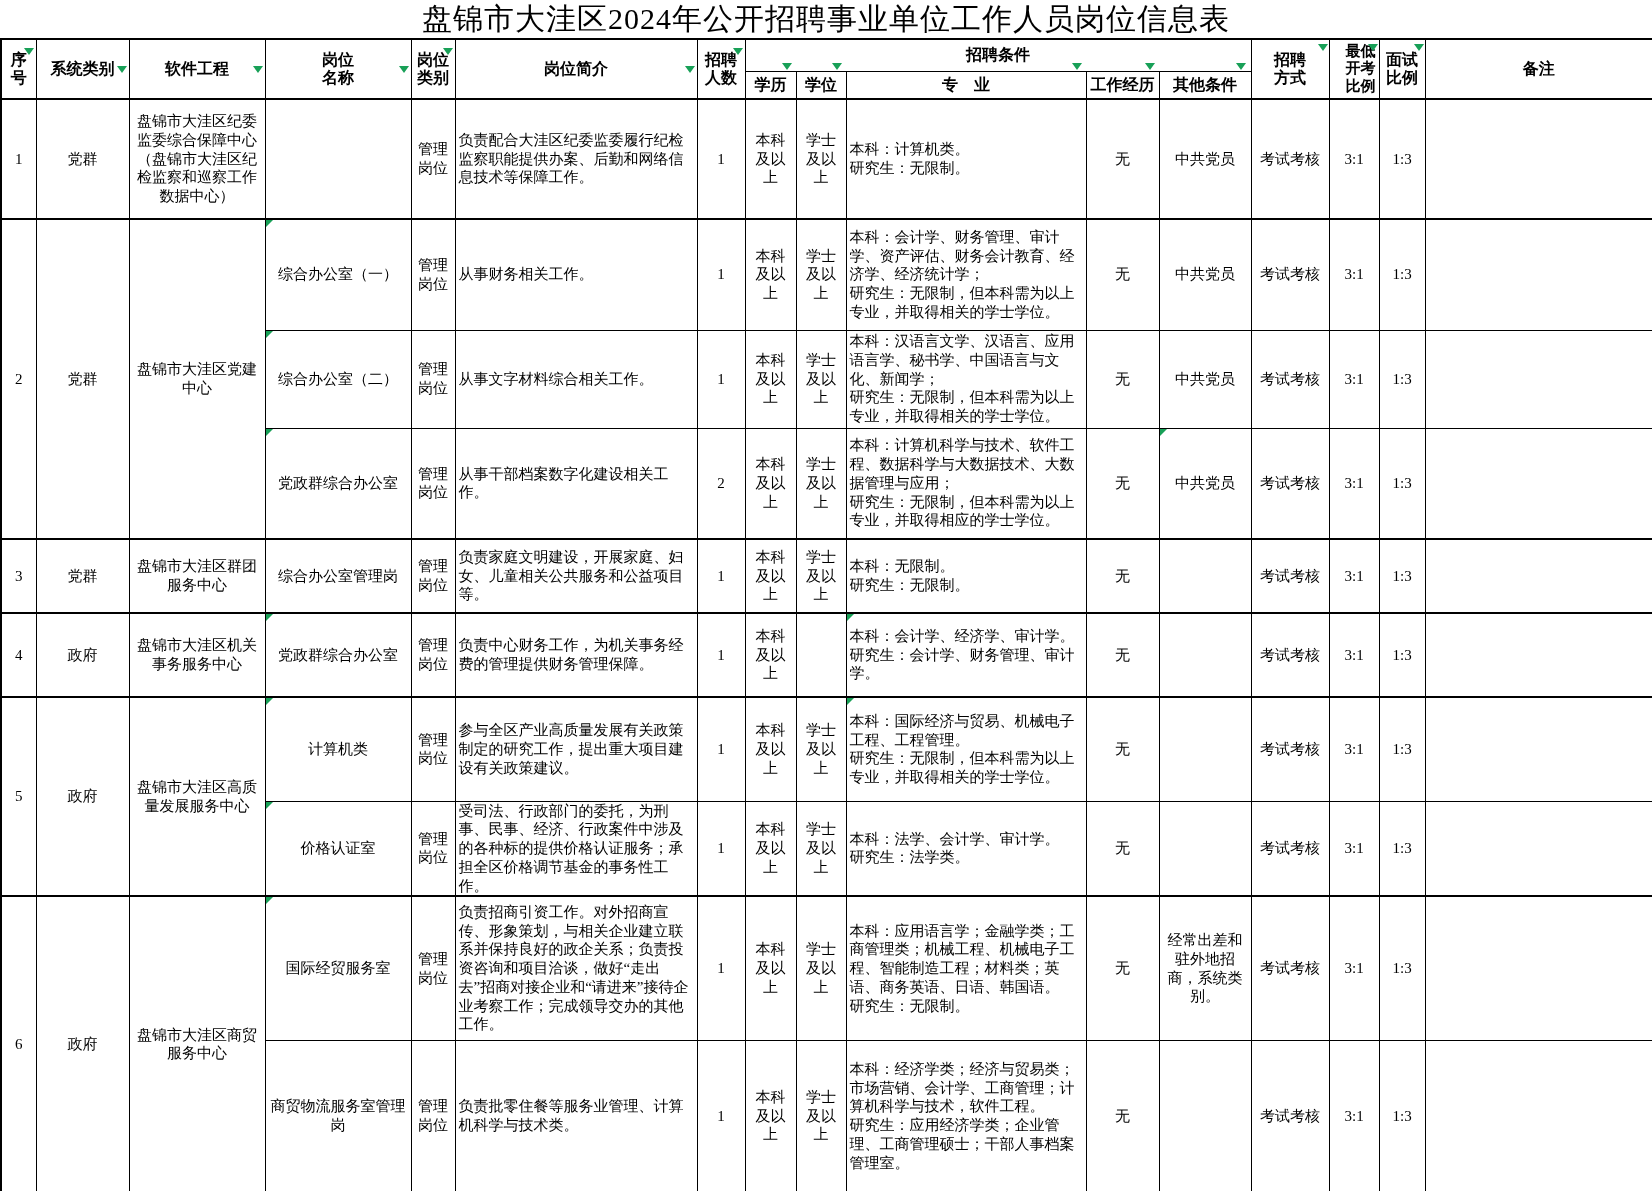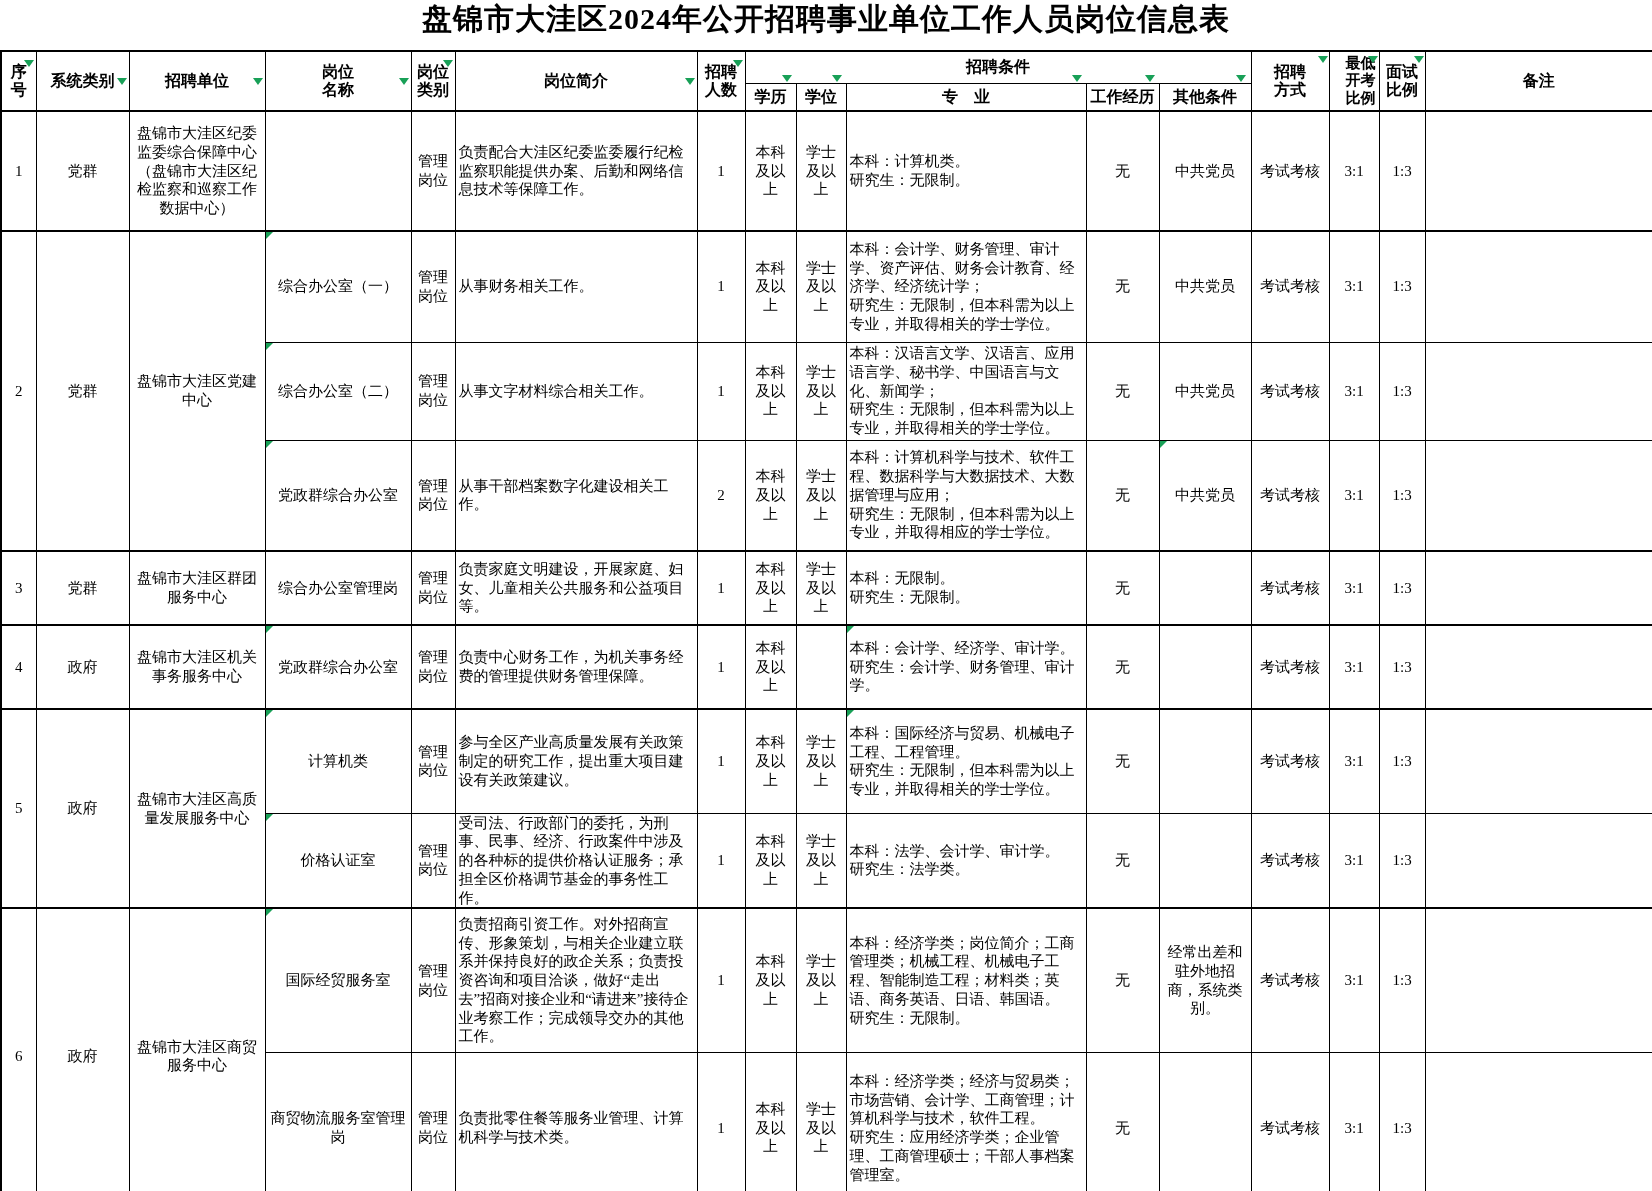--- a/index.html
+++ b/index.html
@@ -1,18 +1,18 @@
 <!DOCTYPE html>
 <html><head>
 <meta charset="utf-8">
 <style>
   html,body{margin:0;padding:0;background:#fff;}
   body{width:1652px;font-family:"Liberation Serif","DejaVu Serif",serif;color:#000;}
   .page{width:1652px;}
-  .title{height:50px;line-height:38px;text-align:center;font-size:30px;font-weight:bold;letter-spacing:1px;}
+  .title{height:38px;line-height:38px;text-align:center;font-size:30px;font-weight:normal;letter-spacing:1px;}
   table{border-collapse:collapse;table-layout:fixed;width:1652px;border:2px solid #000;}
   th,td{border:1px solid #000;padding:0 3px;text-align:center;vertical-align:middle;
         font-size:15px;line-height:1.25;position:relative;overflow:hidden;word-break:break-all;}
   thead th{font-weight:bold;font-size:16px;line-height:1.15;}
   tr.grp td,tr.grp th{border-top:2px solid #000;}
   .left{text-align:left;}
   .pl{white-space:pre-line;}
   .sm{font-size:15px;text-align:right;}
   
   .fb{position:absolute;width:0;height:0;border-left:5px solid transparent;
@@ -48,21 +48,21 @@
         <col style="width:50px">
         <col style="width:46px">
         <col style="width:228px">
     </colgroup>
 
     <thead>
       <tr style="height:32px">
         <th rowspan="2"><span class="pl">序
 号</span><span class="fb fb-top"></span></th>
         <th rowspan="2"><span>系统类别</span><span class="fb fb-mid"></span></th>
-        <th rowspan="2"><span>招聘单位</span><span class="fb fb-mid"></span></th>
+        <th rowspan="2"><span>软件工程</span><span class="fb fb-mid"></span></th>
         <th rowspan="2"><span class="pl">岗位
 名称</span><span class="fb fb-mid"></span></th>
         <th rowspan="2"><span class="pl">岗位
 类别</span><span class="fb fb-top"></span></th>
         <th rowspan="2"><span>岗位简介</span><span class="fb fb-mid"></span></th>
         <th rowspan="2"><span class="pl">招聘
 人数</span><span class="fb fb-top"></span></th>
         <th colspan="5">
           <span>招聘条件</span>
           <span class="fb" style="left:36px;bottom:1px"></span>
@@ -245,21 +245,21 @@
       <tr class="grp" style="height:144px">
         <td rowspan="2">6</td>
         <td rowspan="2">政府</td>
         <td rowspan="2">盘锦市大洼区商贸服务中心</td>
         <td><i class="gm"></i><span>国际经贸服务室</span></td>
         <td>管理岗位</td>
         <td class="left">负责招商引资工作。对外招商宣传、形象策划，与相关企业建立联系并保持良好的政企关系；负责投资咨询和项目洽谈，做好“走出去”招商对接企业和“请进来”接待企业考察工作；完成领导交办的其他工作。</td>
         <td>1</td>
         <td>本科及以上</td>
         <td>学士及以上</td>
-        <td class="left pl">本科：经济学类；岗位简介；工商管理类；机械工程、机械电子工程、智能制造工程；材料类；英语、商务英语、日语、韩国语。
+        <td class="left pl">本科：应用语言学；金融学类；工商管理类；机械工程、机械电子工程、智能制造工程；材料类；英语、商务英语、日语、韩国语。
 研究生：无限制。</td>
         <td>无</td>
         <td>经常出差和驻外地招商，系统类别。</td>
         <td>考试考核</td>
         <td>3:1</td>
         <td>1:3</td>
         <td></td>
       </tr>
 
       <tr style="height:152px">

